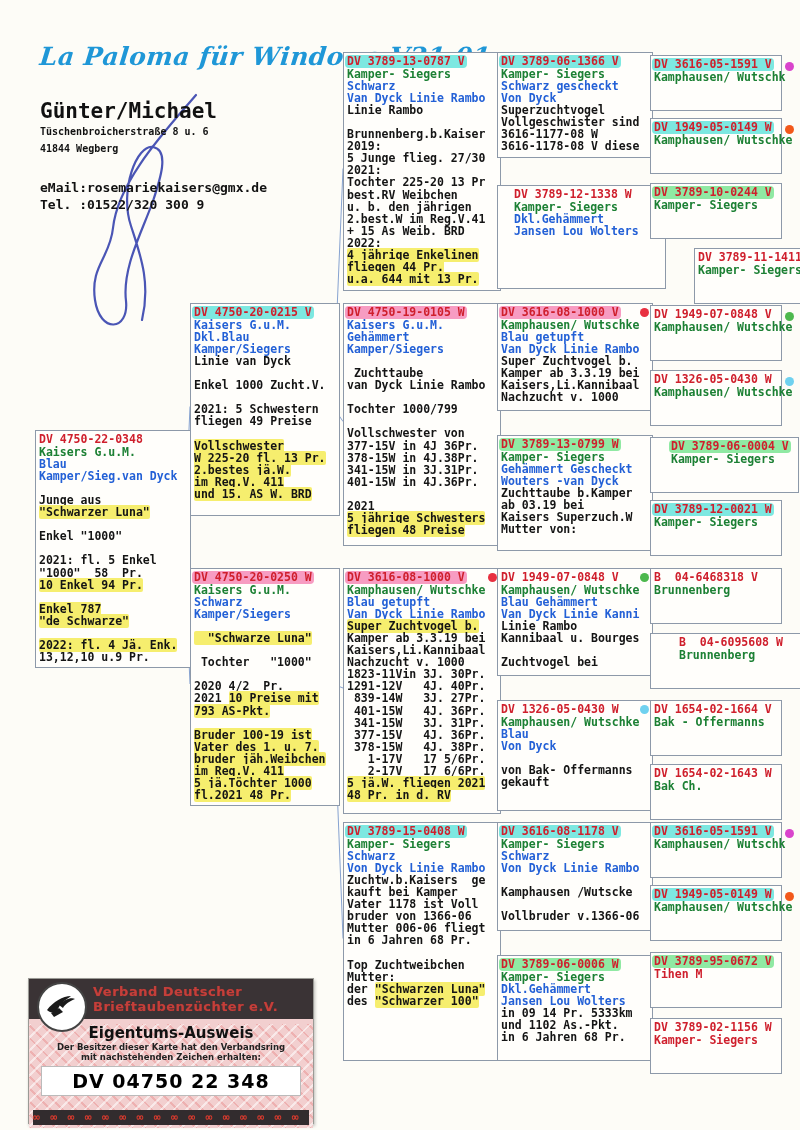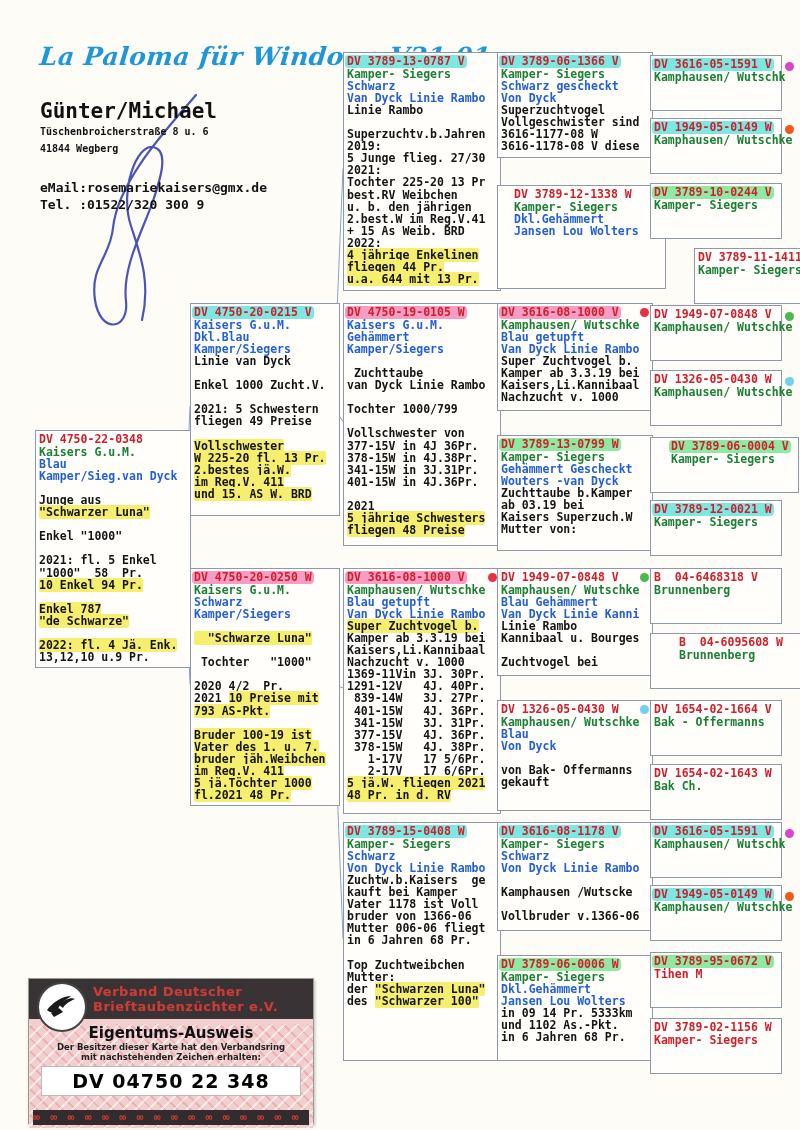--- a/index.html
+++ b/index.html
@@ -164,21 +164,21 @@
         <div class="ln"><span class="c-k hl-y">5 jä.Töchter 1000</span></div>
         <div class="ln"><span class="c-k hl-y">fl.2021 48 Pr.</span></div>
       </div>
       <div class="box" style="left: 343px; top: 52px; width: 150px; height: 233px;">
         <div class="hd"><span class="ring hl-c">DV 3789-13-0787 V</span></div>
         <div class="ln"><span class="c-g">Kamper- Siegers</span></div>
         <div class="ln"><span class="c-b">Schwarz</span></div>
         <div class="ln"><span class="c-b">Van Dyck Linie Rambo</span></div>
         <div class="ln"><span class="c-k">Linie Rambo</span></div>
         <div class="ln"></div>
-        <div class="ln"><span class="c-k">Superzuchtv.b.Jahren</span></div>
+        <div class="ln"><span class="c-k">Brunnenberg.b.Kaiser</span></div>
         <div class="ln"><span class="c-k">2019:</span></div>
         <div class="ln"><span class="c-k">5 Junge flieg. 27/30</span></div>
         <div class="ln"><span class="c-k">2021:</span></div>
         <div class="ln"><span class="c-k">Tochter 225-20 13 Pr</span></div>
         <div class="ln"><span class="c-k">best.RV Weibchen</span></div>
         <div class="ln"><span class="c-k">u. b. den jährigen</span></div>
         <div class="ln"><span class="c-k">2.best.W im Reg.V.41</span></div>
         <div class="ln"><span class="c-k">+ 15 As Weib. BRD</span></div>
         <div class="ln"><span class="c-k">2022:</span></div>
         <div class="ln"><span class="c-k hl-y">4 jährige Enkelinen</span></div>
@@ -209,21 +209,21 @@
       <div class="box" style="left: 343px; top: 568px; width: 150px; height: 240px;">
         <div class="hd"><span class="ring hl-p">DV 3616-08-1000 V</span></div>
         <span class="dot" style="background: rgb(232, 48, 64); right: 3px; top: 4px;"></span>
         <div class="ln"><span class="c-g">Kamphausen/ Wutschke</span></div>
         <div class="ln"><span class="c-b">Blau getupft</span></div>
         <div class="ln"><span class="c-b">Van Dyck Linie Rambo</span></div>
         <div class="ln"><span class="c-k hl-y">Super Zuchtvogel b.</span></div>
         <div class="ln"><span class="c-k">Kamper ab 3.3.19 bei</span></div>
         <div class="ln"><span class="c-k">Kaisers,Li.Kannibaal</span></div>
         <div class="ln"><span class="c-k">Nachzucht v. 1000</span></div>
-        <div class="ln"><span class="c-k">1369-11Vin 3J. 30Pr.</span></div>
+        <div class="ln"><span class="c-k">1823-11Vin 3J. 30Pr.</span></div>
         <div class="ln"><span class="c-k">1291-12V   4J. 40Pr.</span></div>
         <div class="ln"><span class="c-k"> 839-14W   3J. 27Pr.</span></div>
         <div class="ln"><span class="c-k"> 401-15W   4J. 36Pr.</span></div>
         <div class="ln"><span class="c-k"> 341-15W   3J. 31Pr.</span></div>
         <div class="ln"><span class="c-k"> 377-15V   4J. 36Pr.</span></div>
         <div class="ln"><span class="c-k"> 378-15W   4J. 38Pr.</span></div>
         <div class="ln"><span class="c-k">   1-17V   17 5/6Pr.</span></div>
         <div class="ln"><span class="c-k">   2-17V   17 6/6Pr.</span></div>
         <div class="ln"><span class="c-k hl-y">5 jä.W. fliegen 2021</span></div>
         <div class="ln"><span class="c-k hl-y">48 Pr. in d. RV</span></div>

